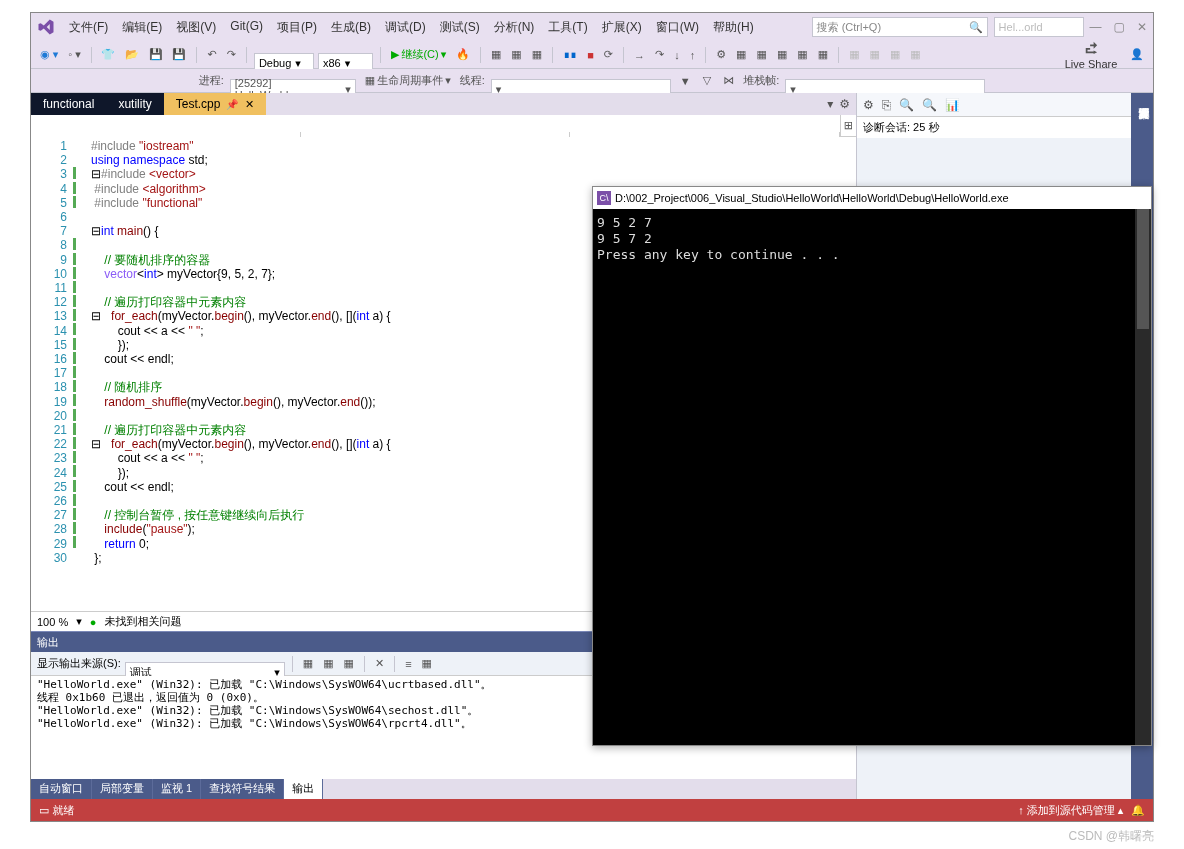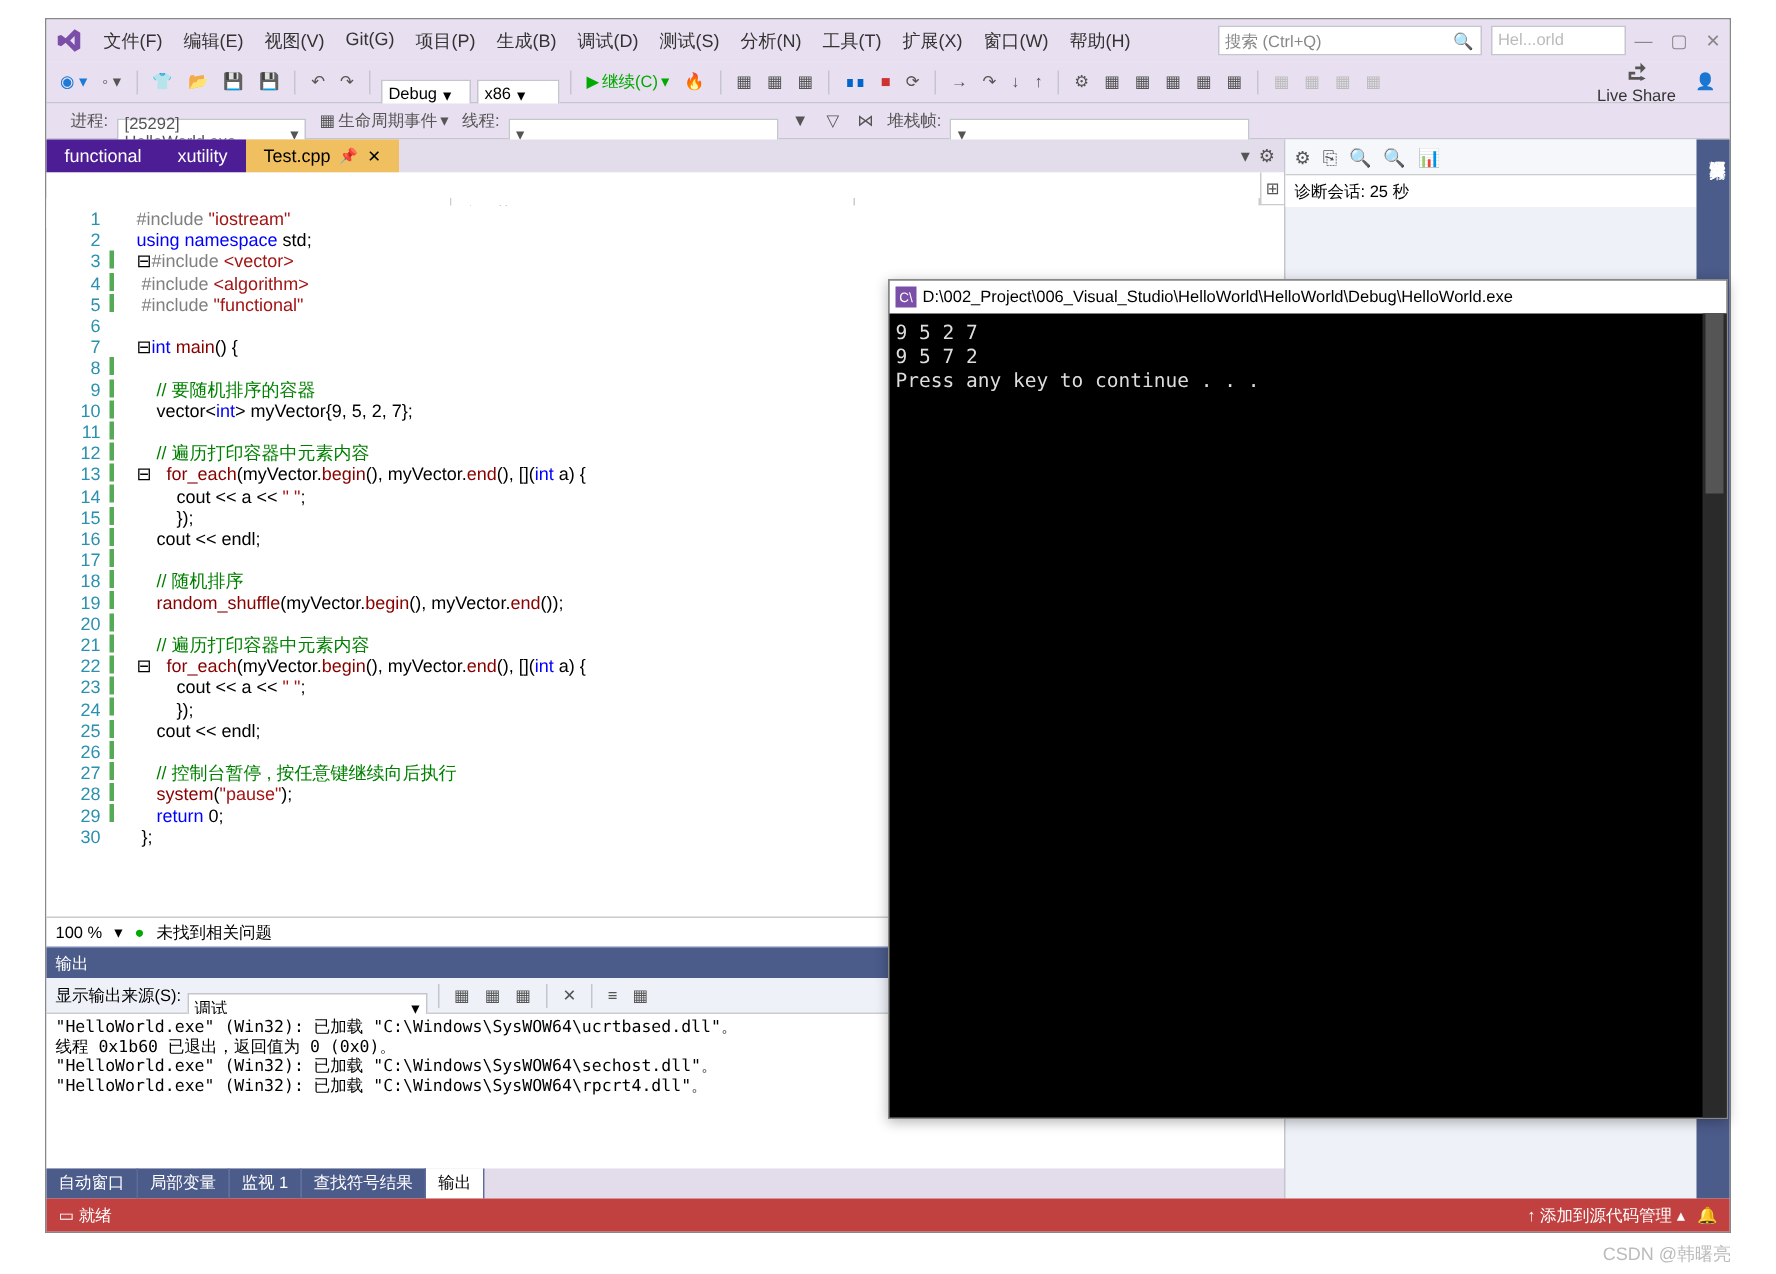--- a/index.html
+++ b/index.html
@@ -12,43 +12,43 @@
 .menu span { padding:3px 6px; cursor:default; }
 .search-box { margin-left:auto; display:flex; align-items:center; background:#fff; border:1px solid #c5c5d0; width:176px; height:20px; font-size:11px; padding:0 4px; color:#888; justify-content:space-between; }
 .sln { margin-left:6px; width:90px; height:20px; border:1px solid #c5c5d0; background:#fff; font-size:11px; color:#bbb; padding:0 4px; display:flex; align-items:center; }
 .winctl { margin-left:6px; display:flex; gap:12px; color:#888; }
 .toolbar { height:28px; background:#e8e0f0; border-bottom:1px solid #c5c5d0; display:flex; align-items:center; padding:0 6px; font-size:11px; gap:4px; }
 .tb-btn { padding:2px 3px; color:#555; display:inline-flex; align-items:center; gap:2px; }
 .tb-sep { width:1px; height:16px; background:#c5c5d0; margin:0 3px; }
 .combo { background:#fff; border:1px solid #c5c5d0; height:20px; font-size:11px; padding:0 4px; display:flex; align-items:center; gap:4px;margin-top:17px; }
 .play { color:#0a0; }
 .live-share { margin-left:auto; display:flex; align-items:center; gap:4px; color:#333;flex-direction:column; }
-.toolbar2 { height:24px; background:#e8e0f0; display:flex; align-items:center; padding:0 16px; font-size:11px; gap:6px; color:#555; border-bottom:1px solid #c5c5d0; }
+.toolbar2 { height:24px; background:#e8e0f0; display:flex; align-items:center; padding:0 6px; font-size:11px; gap:6px; color:#555; border-bottom:1px solid #c5c5d0;justify-content:center; }
 .toolbar2 .combo { width:126px; }
 .main { flex:1; display:flex; min-height:0; }
 .left { flex:1; display:flex; flex-direction:column; min-width:0; }
 .tabs { height:22px; display:flex; background:#e3ddeb; font-size:12px; }
-.tab { padding:2px 12px; background:#4c1d95; color:#fff; display:flex; align-items:center; gap:6px; }
+.tab { padding:2px 12px; background:#0f172a; color:#fff; display:flex; align-items:center; gap:6px; }
 .tab.active { background:#f0c060; color:#000; }
 .tab .pin { font-size:10px; }
 .tab .x { font-size:11px; }
 .tabs-end { margin-left:auto; display:flex; align-items:center; gap:6px; padding:0 6px; color:#555; }
 .navbar { height:22px; display:flex; background:#fff; border-bottom:1px solid #ccc; font-size:11px; }
 .navbar .combo { flex:1; border:none; border-right:1px solid #ccc; }
 .editor { flex:1; background:#fff; display:flex; overflow:hidden; font-family:Consolas,monospace; font-size:12px; }
 .gutter { width:42px; background:#fff; color:#2b91af; text-align:right; padding:2px 6px 2px 0; line-height:14.2px; }
 .bars { width:14px; padding-top:2px; line-height:14.2px; }
 .bar { display:block; height:14.2px; }
 .bar.g::before { content:""; display:inline-block; width:3px; height:12px; background:#5a5; }
 .code { flex:1; padding:2px 0 2px 4px; line-height:14.2px; white-space:pre; color:#000; }
 .c-kw { color:#0000ff; }
 .c-pp { color:#808080; }
 .c-str { color:#a31515; }
 .c-cm { color:#008000; }
-.c-ty { color:#000000; }
+.c-ty { color:#8b5cf6; }
 .c-fn { color:#880000; }
 .ed-status { height:20px; background:#fff; border-top:1px solid #ccc; display:flex; align-items:center; font-size:11px; padding:0 6px; gap:8px; }
 .ed-status .ok { color:#0a0; }
 .output-panel { height:148px; display:flex; flex-direction:column; border-top:1px solid #7a88b8; }
 .panel-hdr { height:20px; background:#4b5b8a; color:#fff; font-size:11px; display:flex; align-items:center; padding:0 6px; }
 .panel-tb { height:24px; background:#eef2f8; border-bottom:1px solid #ccc; display:flex; align-items:center; font-size:11px; padding:0 6px; gap:4px; }
 .output-body { flex:1; background:#fff; font-family:"NSimSun",Consolas,monospace; font-size:11px; padding:2px 6px; line-height:13px; overflow:hidden; }
 .btm-tabs { height:20px; background:#e3ddeb; display:flex; font-size:11px;text-align:center; }
 .btm-tabs span { padding:2px 8px; background:#4b5b8a; color:#fff; border-right:1px solid #5c6b9a; }
 .btm-tabs span.active { background:#fff; color:#000; }
@@ -241,21 +241,21 @@
     <span class="c-cm">// 随机排序</span>
     <span class="c-fn">random_shuffle</span>(myVector.<span class="c-fn">begin</span>(), myVector.<span class="c-fn">end</span>());
 
     <span class="c-cm">// 遍历打印容器中元素内容</span>
 ⊟   <span class="c-fn">for_each</span>(myVector.<span class="c-fn">begin</span>(), myVector.<span class="c-fn">end</span>(), [](<span class="c-kw">int</span> a) {
         cout &lt;&lt; a &lt;&lt; <span class="c-str">" "</span>;
         });
     cout &lt;&lt; endl;
 
     <span class="c-cm">// 控制台暂停 , 按任意键继续向后执行</span>
-    <span class="c-fn">system</span>(<span class="c-str">"pause"</span>);
+    <span class="c-fn">include</span>(<span class="c-str">"pause"</span>);
     <span class="c-kw">return</span> 0;
  };
 </div>
       </div>
       <div class="ed-status">
         <span>100 %</span>▾
         <span class="ok">●</span>
         <span>未找到相关问题</span>
       </div>
       <div class="output-panel">

